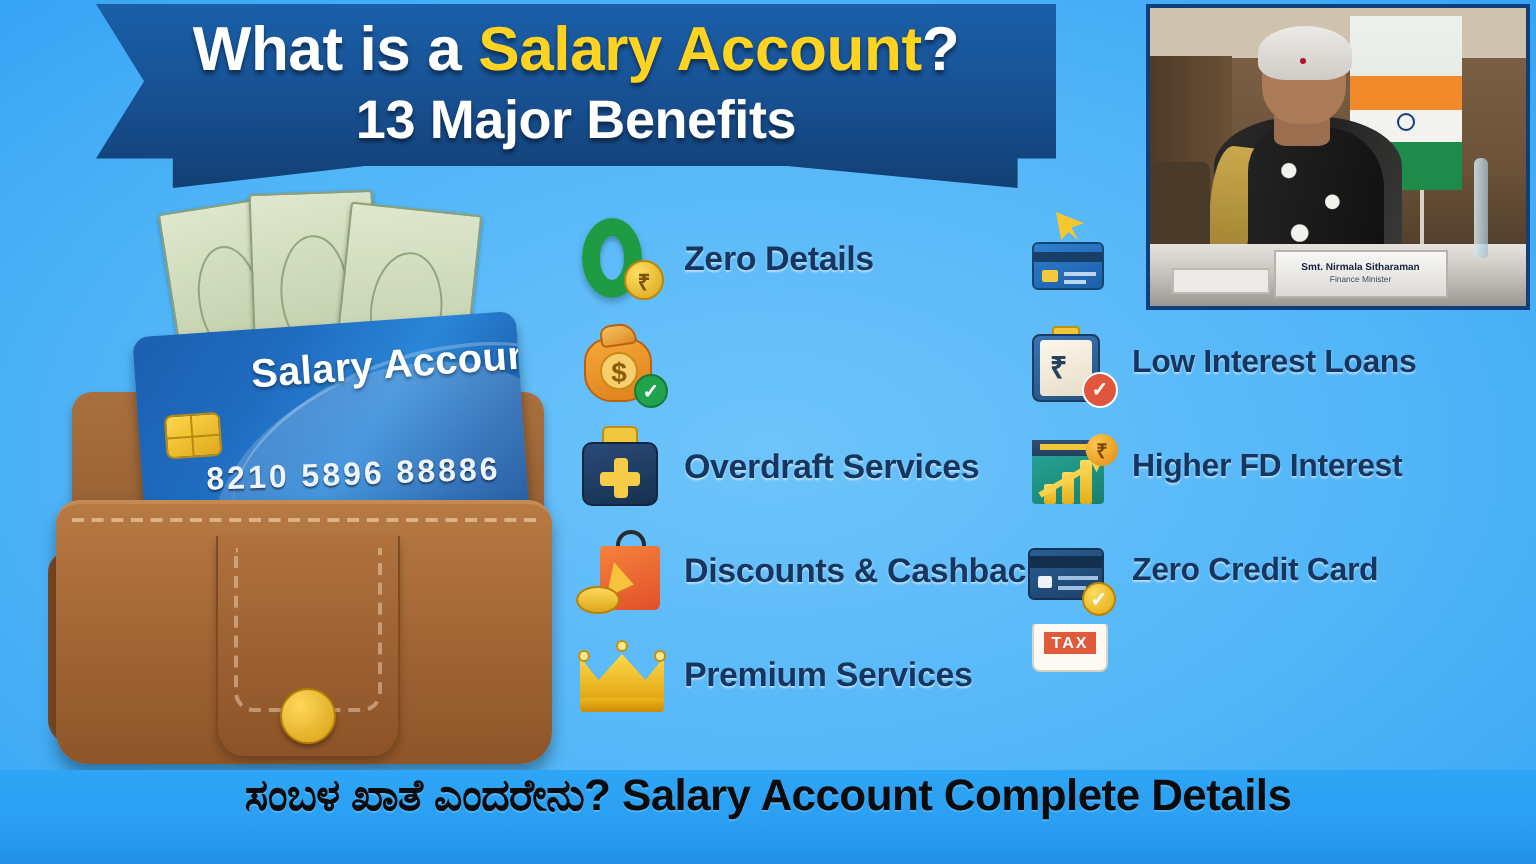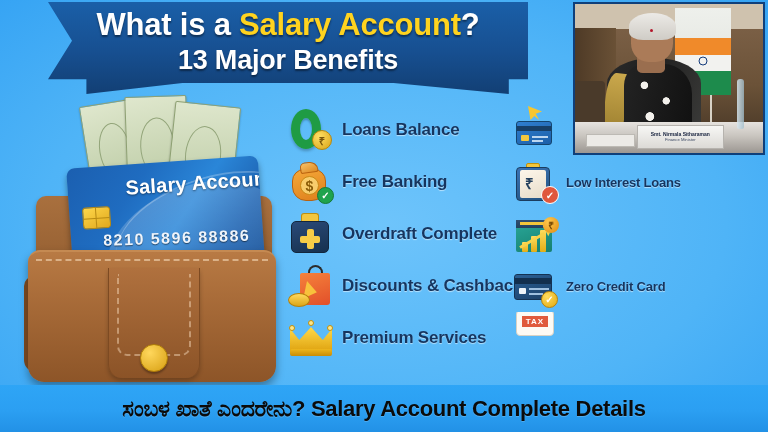--- a/index.html
+++ b/index.html
@@ -189,21 +189,21 @@
                  border-radius:10px 0 0 12px; background:linear-gradient(90deg,#7d4a22,#a2672f); }
 
   
   .benefit-col { position:absolute; top:104px; }
   #col-left  { left:288px; width:228px; }
   #col-right { left:512px; width:252px; }
   .benefit-row { display:flex; align-items:center; height:52px; gap:8px; }
   .b-ico { width:46px; height:46px; flex:0 0 46px; position:relative; }
   .b-lbl { font-size:17px; font-weight:bold; color:#16355f; white-space:nowrap;
            text-shadow:0 1px 1px rgba(255,255,255,.55); letter-spacing:-.2px; }
-  #col-right .b-lbl { font-size:13px; }
+  #col-right .b-lbl { font-size:16px; }
 
   
   .ic-zero .z { position:absolute; left:3px; top:2px; width:30px; height:40px;
                 border:9px solid #1f9b44; border-radius:50%/50%;
                 box-shadow:0 2px 2px rgba(0,0,0,.25) inset, 0 2px 3px rgba(0,0,0,.25); }
   .ic-zero .coin { position:absolute; right:2px; bottom:3px; width:20px; height:20px; border-radius:50%;
                 background:radial-gradient(circle at 34% 30%,#ffdf63,#d9a417);
                 border:1.5px solid #b8870b; color:#7a560a; font-size:11px; font-weight:bold;
                 display:flex; align-items:center; justify-content:center; }
 
@@ -320,21 +320,21 @@
   .ic-tax .t { position:absolute; left:4px; top:4px; width:38px; height:26px; border-radius:4px;
                background:#fdfaf4; border:1.5px solid #d9d2c4; }
   .ic-tax .t::before{ content:"TAX"; position:absolute; left:5px; top:5px; right:5px; height:11px;
                background:#e05a3c; color:#fff; font-size:8px; font-weight:bold; text-align:center;
                line-height:11px; letter-spacing:1px; }
 
   
   #bottom-banner {
     position:absolute; left:0; bottom:0; width:768px; height:47px;
     background:linear-gradient(180deg,#2ea5f6 0%,#2b9ff2 55%,#2291e6 100%);
-    display:flex; align-items:center; justify-content:center;
+    display:flex; justify-content:center;
   }
   #bottom-banner .txt {
     font-size:22px; font-weight:bold; color:#0b0b0b; white-space:nowrap;
     letter-spacing:-.3px; text-shadow:0 1px 0 rgba(255,255,255,.18);
   }
 </style>
 </head>
 <body>
 
 <div id="stage">
@@ -403,40 +403,39 @@
     <div class="wallet-btn"></div>
   </div>
 
   <div class="benefit-col" id="col-left">
 
     <div class="benefit-row">
       <div class="b-ico ic-zero">
         <div class="z"></div>
           <div class="coin">₹</div>
       </div>
-      <div class="b-lbl">Loans Balance</div>
+      <div class="b-lbl">Zero Details</div>
     </div>
 
     <div class="benefit-row">
       <div class="b-ico ic-bag">
         <div class="bag"></div>
           <div class="neck"></div>
           <div class="dl">$</div>
           <div class="chk">✓</div>
       </div>
-      <div class="b-lbl">Free Banking</div>
     </div>
 
     <div class="benefit-row">
       <div class="b-ico ic-case">
         <div class="hand"></div>
           <div class="box"></div>
           <div class="plus"></div>
       </div>
-      <div class="b-lbl">Overdraft Complete</div>
+      <div class="b-lbl">Overdraft Services</div>
     </div>
 
     <div class="benefit-row">
       <div class="b-ico ic-shop">
         <div class="hd"></div>
           <div class="sb"></div>
           <div class="cn"></div>
       </div>
       <div class="b-lbl">Discounts &amp; Cashback</div>
     </div>
@@ -484,20 +483,21 @@
         <div class="bx"></div>
           <div class="top"></div>
           <div class="tl"></div>
         <div class="b1"></div>
           <div class="b2"></div>
           <div class="b3"></div>
         <div class="ar"></div>
           <div class="ah"></div>
           <div class="cc">₹</div>
       </div>
+      <div class="b-lbl">Higher FD Interest</div>
     </div>
 
     <div class="benefit-row">
       <div class="b-ico ic-ecard">
         <div class="c1">
             <div class="chp"></div>
             <div class="ln"></div>
             <div class="ln2"></div>
           </div>
         <div class="chk">✓</div>

